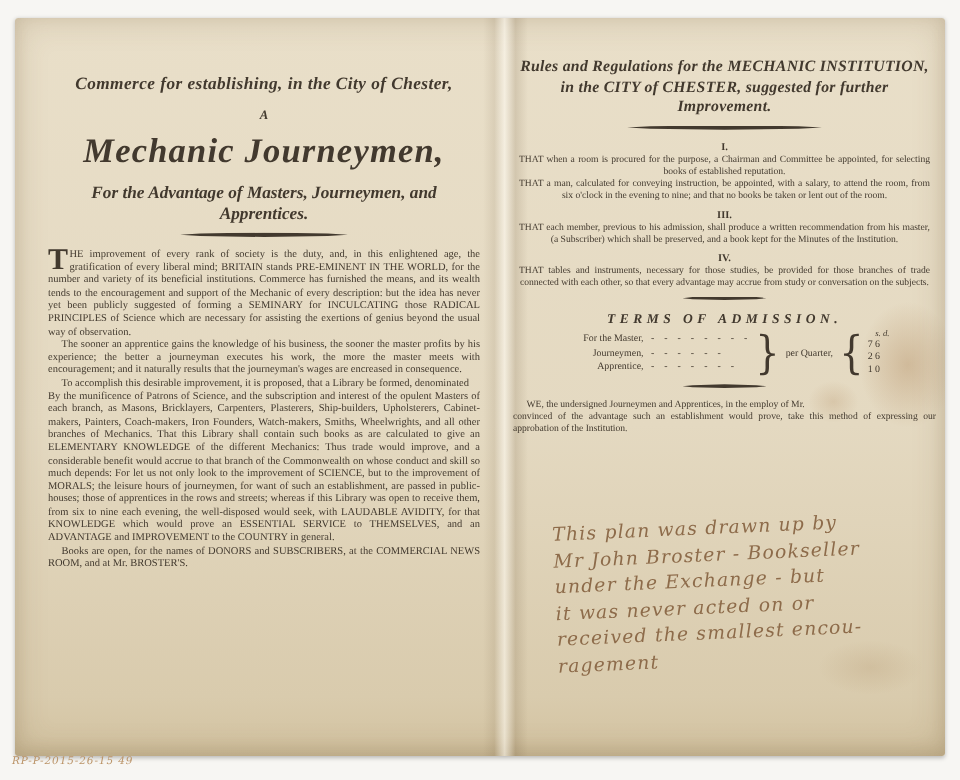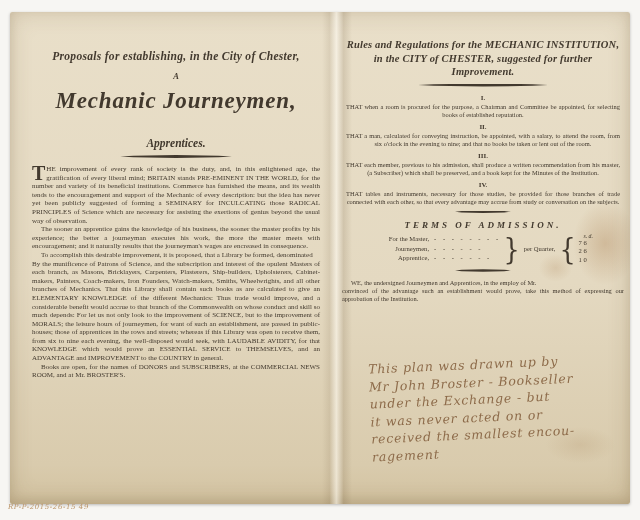--- a/index.html
+++ b/index.html
@@ -82,25 +82,25 @@
   }
 </style>
 </head>
 <body>
 
 <div class="paper">
 
   <div class="fold"></div>
 
   <div class="page page-left">
-    <div class="center tagline">Proposals for establishing, in the City of Chester,</div>
+    <div class="center tagline">Commerce for establishing, in the City of Chester,</div>
     <div class="center article-a">A</div>
     <div class="center main-title">Mechanic Journeymen,</div>
     <div class="center subtitle">
-      <br>
+      <span>For the Advantage of Masters, Journeymen, and</span><br>
       <span>Apprentices.</span>
     </div>
     <div class="rule-divider w110"></div>
 
     <p class="body-para noindent">
       <span class="dropcap">T</span><span>HE improvement of every rank of society is the duty, and, in this enlightened age, the gratification of every liberal mind; BRITAIN stands PRE-EMINENT IN THE WORLD, for the number and variety of its beneficial institutions. Commerce has furnished the means, and its wealth tends to the encouragement and support of the Mechanic of every description: but the idea has never yet been publicly suggested of forming a SEMINARY for INCULCATING those RADICAL PRINCIPLES of Science which are necessary for assisting the exertions of genius beyond the usual way of observation.</span>
     </p>
     <p class="body-para">The sooner an apprentice gains the knowledge of his business, the sooner the master profits by his experience; the better a journeyman executes his work, the more the master meets with encouragement; and it naturally results that the journeyman's wages are encreased in consequence.</p>
     <p class="body-para">To accomplish this desirable improvement, it is proposed, that a Library be formed, denominated</p>
 
@@ -114,21 +114,20 @@
       <span>Rules and Regulations for the MECHANIC INSTITUTION,</span><br>
       <span>in the CITY of CHESTER, suggested for further Improvement.</span>
     </div>
     <div class="rule-divider w140"></div>
 
     <div>
       <div class="rule-num">I.</div>
       <div class="rule-text">THAT when a room is procured for the purpose, a Chairman and Committee be appointed, for selecting books of established reputation.</div>
     </div>
     <div>
-      <div class="rule-num">II.</div>
       <div class="rule-text">THAT a man, calculated for conveying instruction, be appointed, with a salary, to attend the room, from six o'clock in the evening to nine; and that no books be taken or lent out of the room.</div>
     </div>
     <div>
       <div class="rule-num">III.</div>
       <div class="rule-text">THAT each member, previous to his admission, shall produce a written recommendation from his master, (a Subscriber) which shall be preserved, and a book kept for the Minutes of the Institution.</div>
     </div>
     <div>
       <div class="rule-num">IV.</div>
       <div class="rule-text">THAT tables and instruments, necessary for those studies, be provided for those branches of trade connected with each other, so that every advantage may accrue from study or conversation on the subjects.</div>
     </div>

